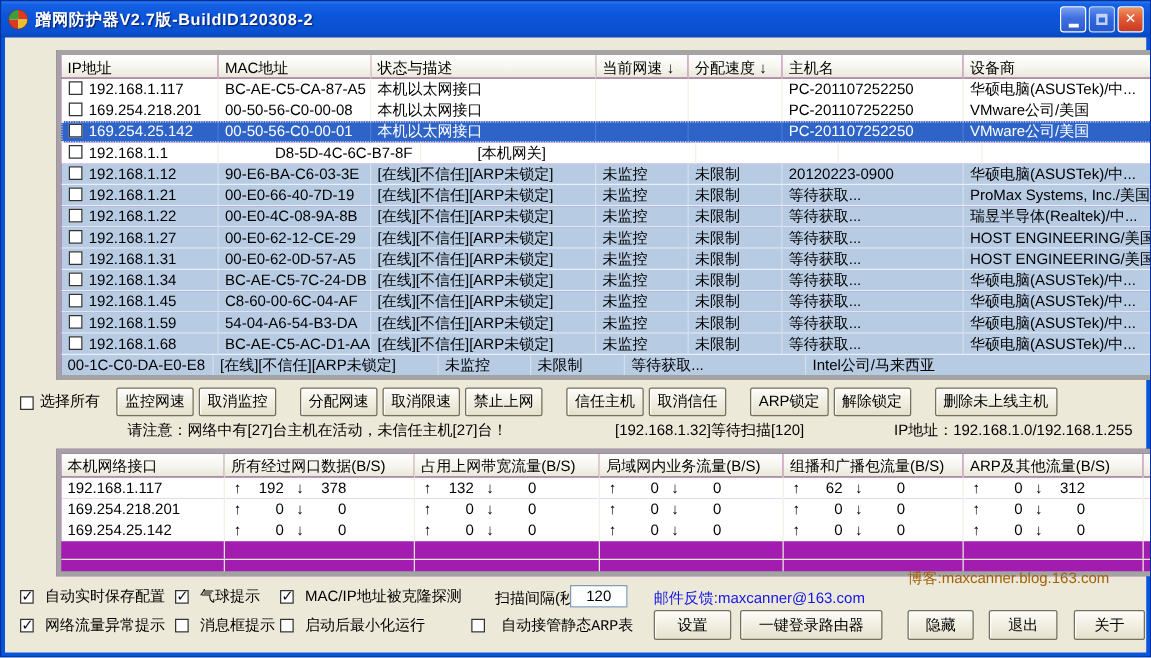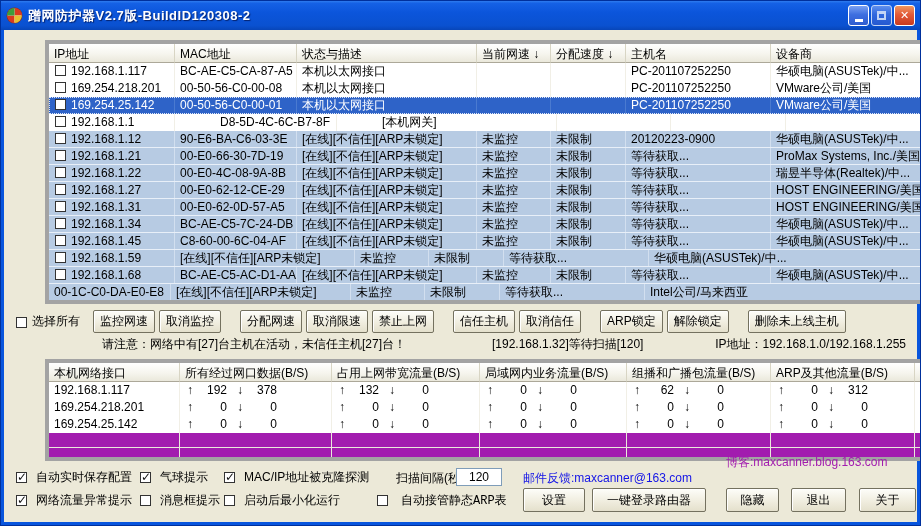--- a/index.html
+++ b/index.html
@@ -158,21 +158,21 @@
             <div class="lcell" style="width: 126px;"><span class="cb"></span>192.168.1.12</div>
             <div class="lcell" style="width: 122px;">90-E6-BA-C6-03-3E</div>
             <div class="lcell" style="width: 180px;">[在线][不信任][ARP未锁定]</div>
             <div class="lcell" style="width: 74px;">未监控</div>
             <div class="lcell" style="width: 75px;">未限制</div>
             <div class="lcell" style="width: 145px;">20120223-0900</div>
             <div class="lcell fill" style="flex: 1 1 auto;">华硕电脑(ASUSTek)/中...</div>
           </div>
           <div class="lrow r-online" style="margin-right: 17px;">
             <div class="lcell" style="width: 126px;"><span class="cb"></span>192.168.1.21</div>
-            <div class="lcell" style="width: 122px;">00-E0-66-30-7D-19</div>
+            <div class="lcell" style="width: 122px;">00-E0-66-40-7D-19</div>
             <div class="lcell" style="width: 180px;">[在线][不信任][ARP未锁定]</div>
             <div class="lcell" style="width: 74px;">未监控</div>
             <div class="lcell" style="width: 75px;">未限制</div>
             <div class="lcell" style="width: 145px;">等待获取...</div>
             <div class="lcell fill" style="flex: 1 1 auto;">ProMax Systems, Inc./美国</div>
           </div>
           <div class="lrow r-online" style="margin-right: 17px;">
             <div class="lcell" style="width: 126px;"><span class="cb"></span>192.168.1.22</div>
             <div class="lcell" style="width: 122px;">00-E0-4C-08-9A-8B</div>
             <div class="lcell" style="width: 180px;">[在线][不信任][ARP未锁定]</div>
@@ -212,20 +212,21 @@
             <div class="lcell" style="width: 126px;"><span class="cb"></span>192.168.1.45</div>
             <div class="lcell" style="width: 122px;">C8-60-00-6C-04-AF</div>
             <div class="lcell" style="width: 180px;">[在线][不信任][ARP未锁定]</div>
             <div class="lcell" style="width: 74px;">未监控</div>
             <div class="lcell" style="width: 75px;">未限制</div>
             <div class="lcell" style="width: 145px;">等待获取...</div>
             <div class="lcell fill" style="flex: 1 1 auto;">华硕电脑(ASUSTek)/中...</div>
           </div>
           <div class="lrow r-online" style="margin-right: 17px;">
             <div class="lcell" style="width: 126px;"><span class="cb"></span>192.168.1.59</div>
+            <div class="lcell" style="width: 122px;">54-04-A6-54-B3-DA</div>
             <div class="lcell" style="width: 180px;">[在线][不信任][ARP未锁定]</div>
             <div class="lcell" style="width: 74px;">未监控</div>
             <div class="lcell" style="width: 75px;">未限制</div>
             <div class="lcell" style="width: 145px;">等待获取...</div>
             <div class="lcell fill" style="flex: 1 1 auto;">华硕电脑(ASUSTek)/中...</div>
           </div>
           <div class="lrow r-online" style="margin-right: 17px;">
             <div class="lcell" style="width: 126px;"><span class="cb"></span>192.168.1.68</div>
             <div class="lcell" style="width: 122px;">BC-AE-C5-AC-D1-AA</div>
             <div class="lcell" style="width: 180px;">[在线][不信任][ARP未锁定]</div>
@@ -315,21 +316,21 @@
             <div class="lcell" style="width: 144px;"></div>
             <div class="lcell" style="width: 144px;"></div>
           </div>
         </div>
     </div>
 
     <div id="opt-row1"></div>
     <span class="opt" style="left:392px; top:440px;">扫描间隔(秒):</span>
     <input class="scan-input" style="left: 452px; top: 438px;" value="120">
     <span class="link" style="left: 519px; top: 440px; color: rgb(20, 20, 230);">邮件反馈:maxcanner@163.com</span>
-    <span class="link" style="left: 722px; top: 424px; color: #a21caf;">博客:maxcanner.blog.163.com</span>
+    <span class="link" style="left: 722px; top: 424px; color: #a16207;">博客:maxcanner.blog.163.com</span>
 
     <div id="opt-row2"></div>
     <div id="footer-buttons"></div>
 
   <label class="opt" style="left: 11px; top: 439px;">
         <span class="cb checked"></span>
         <span style="margin-left: 4px;">自动实时保存配置</span>
       </label>
       <label class="opt" style="left: 135px; top: 439px;">
         <span class="cb checked"></span>

